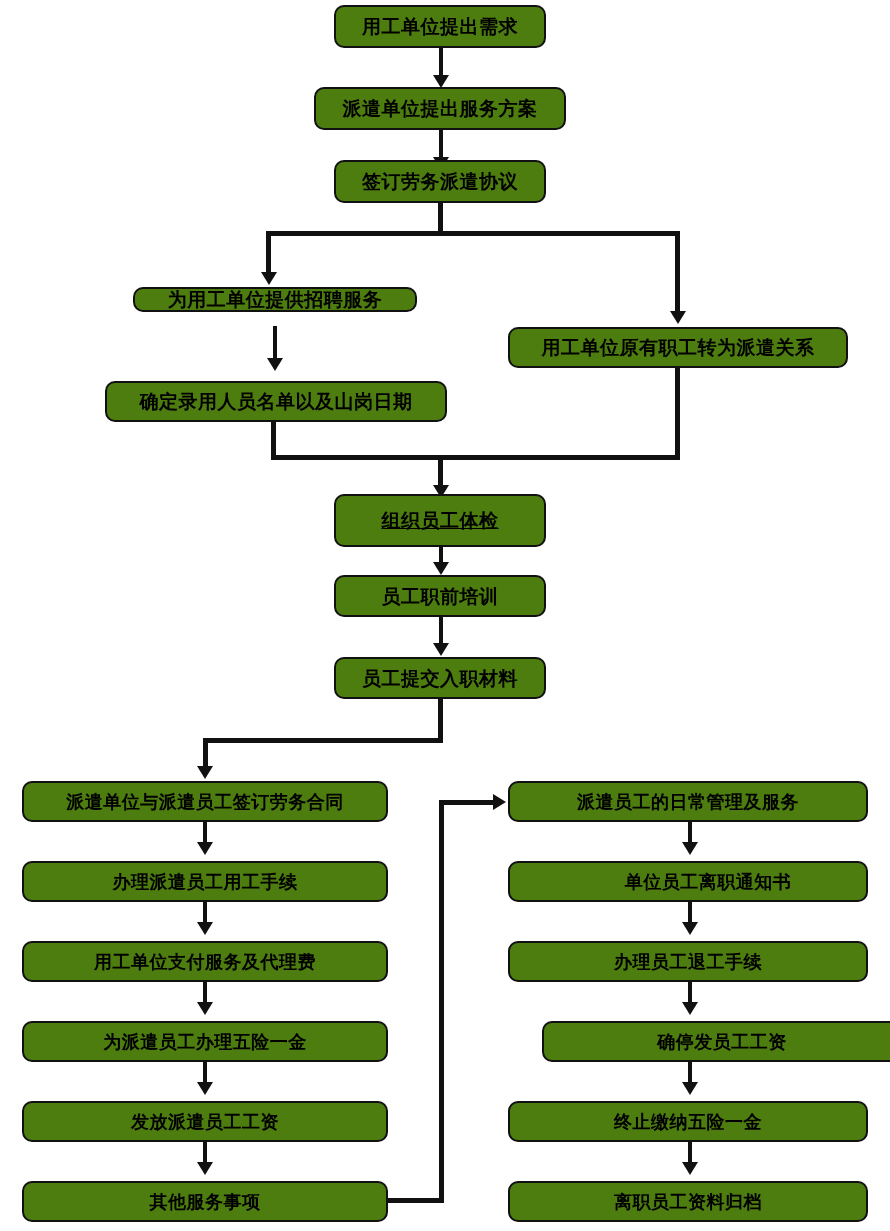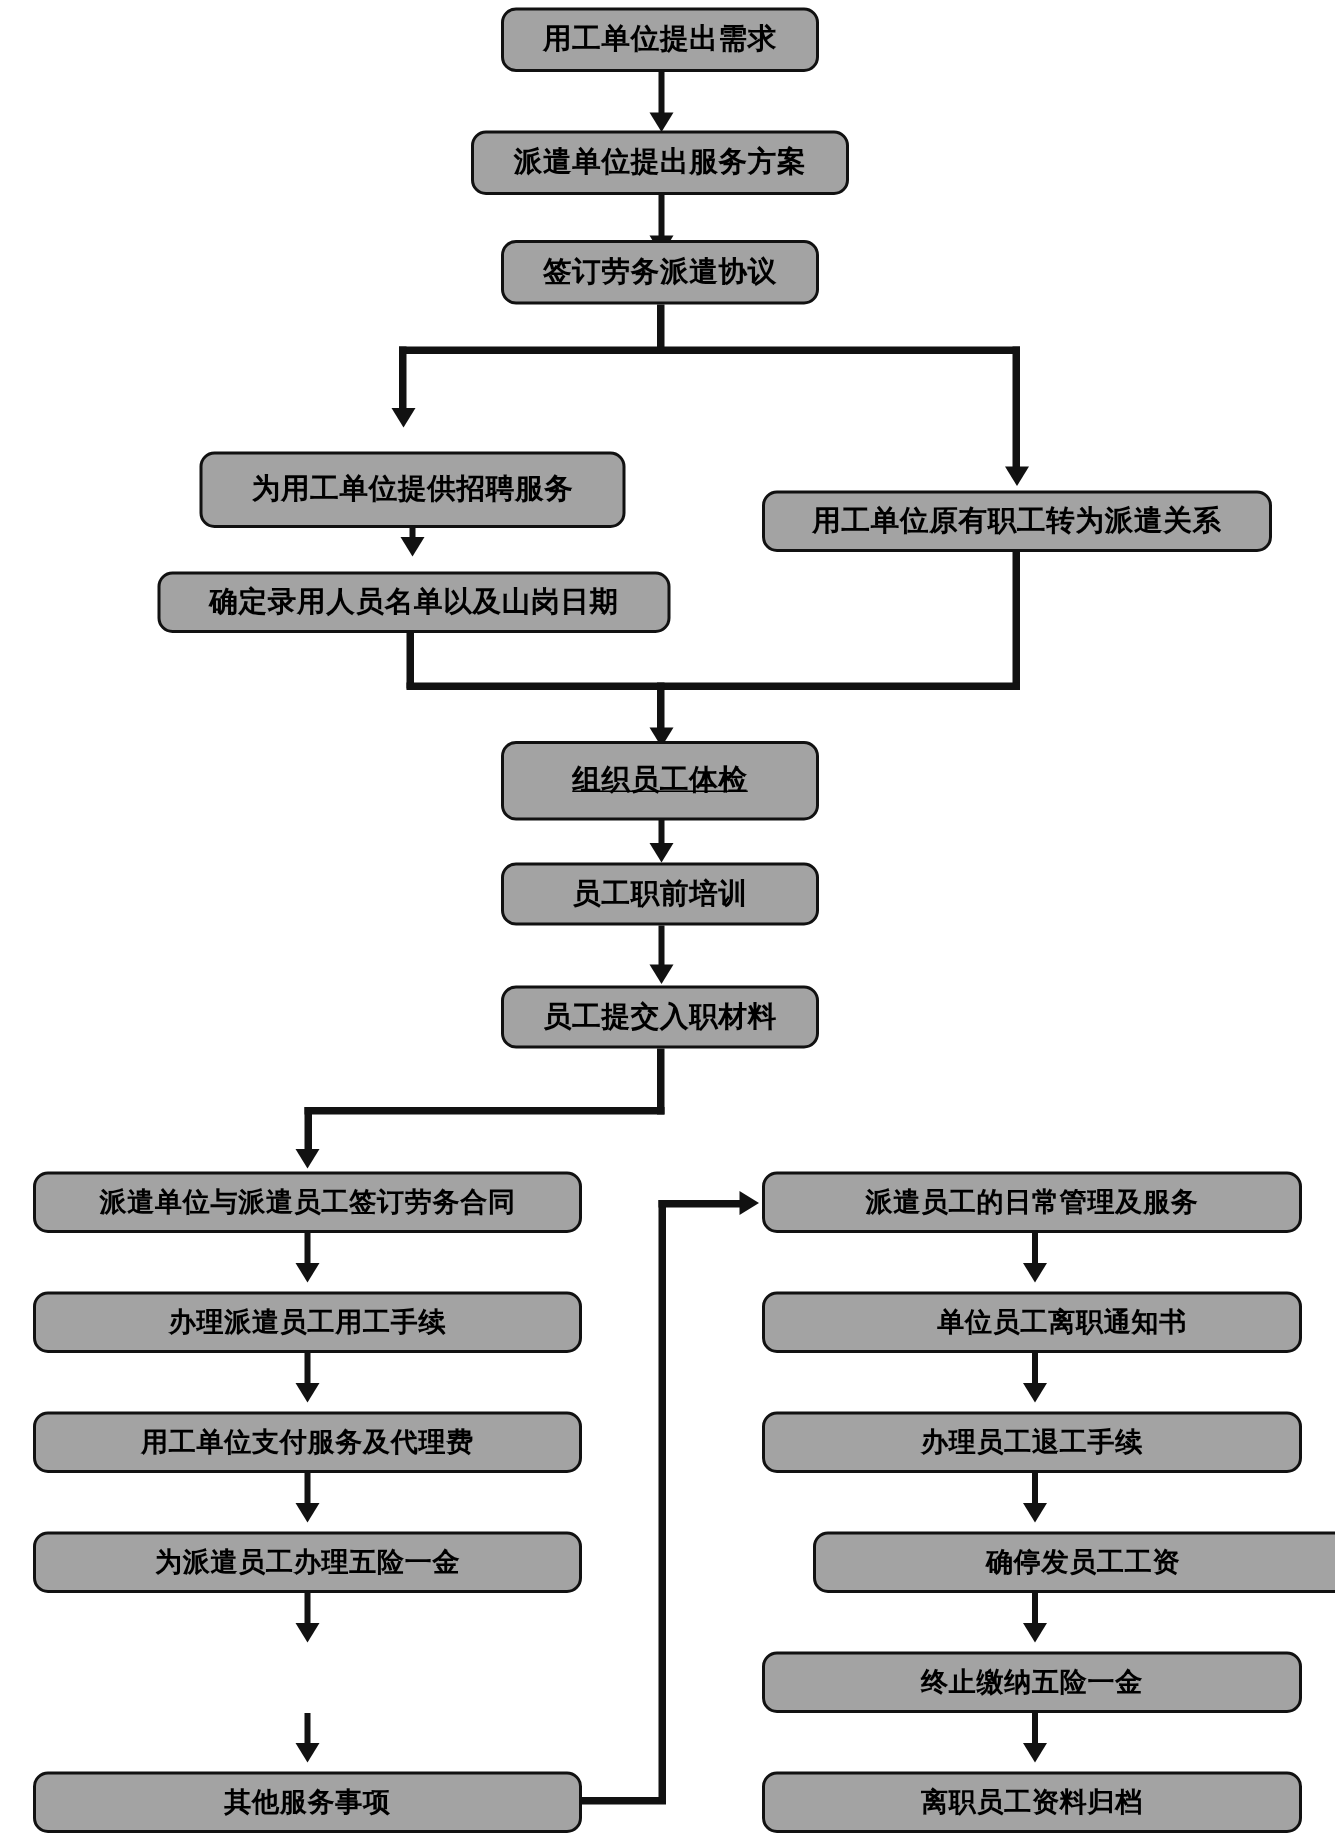--- a/index.html
+++ b/index.html
@@ -14,21 +14,21 @@
     height:1231px;
     background:#ffffff;
     overflow:hidden;
   }
   
   .node{
     position:absolute;
     box-sizing:border-box;
     border:2px solid #111111;
     border-radius:10px;
-    background:#a3a3a3;
+    background:#4d7c0f;
     display:flex;
     align-items:center;
     justify-content:center;
     text-align:center;
     color:#000000;
     font-weight:700;
     letter-spacing:0.5px;
     z-index:5;
   }
   .node span{display:block;line-height:1;white-space:nowrap;}
@@ -146,21 +146,21 @@
   </div>
 
   <div class="node fs19" style="left:314px;top:87px;width:252px;height:43px;">
     <span>派遣单位提出服务方案</span>
   </div>
 
   <div class="node fs19" style="left:334px;top:160px;width:212px;height:43px;">
     <span>签订劳务派遣协议</span>
   </div>
 
-  <div class="node fs19" style="left:133px;top:301px;width:284px;height:51px;">
+  <div class="node fs19" style="left:133px;top:287px;width:284px;height:25px;">
     <span>为用工单位提供招聘服务</span>
   </div>
 
   <div class="node fs19" style="left:105px;top:381px;width:342px;height:41px;">
     <span>确定录用人员名单以及山岗日期</span>
   </div>
 
   <div class="node fs19" style="left:508px;top:327px;width:340px;height:41px;">
     <span>用工单位原有职工转为派遣关系</span>
   </div>
@@ -186,20 +186,23 @@
   </div>
 
   <div class="node fs18" style="left:22px;top:941px;width:366px;height:41px;">
     <span>用工单位支付服务及代理费</span>
   </div>
 
   <div class="node fs18" style="left:22px;top:1021px;width:366px;height:41px;">
     <span>为派遣员工办理五险一金</span>
   </div>
 
+  <div class="node fs18" style="left:22px;top:1101px;width:366px;height:41px;">
+    <span>发放派遣员工工资</span>
+  </div>
 
   <div class="node fs18" style="left:22px;top:1181px;width:366px;height:41px;">
     <span>其他服务事项</span>
   </div>
 
   <div class="node fs18" style="left:508px;top:781px;width:360px;height:41px;">
     <span>派遣员工的日常管理及服务</span>
   </div>
 
   <div class="node fs18" style="left:508px;top:861px;width:360px;height:41px;padding-left:40px;">

